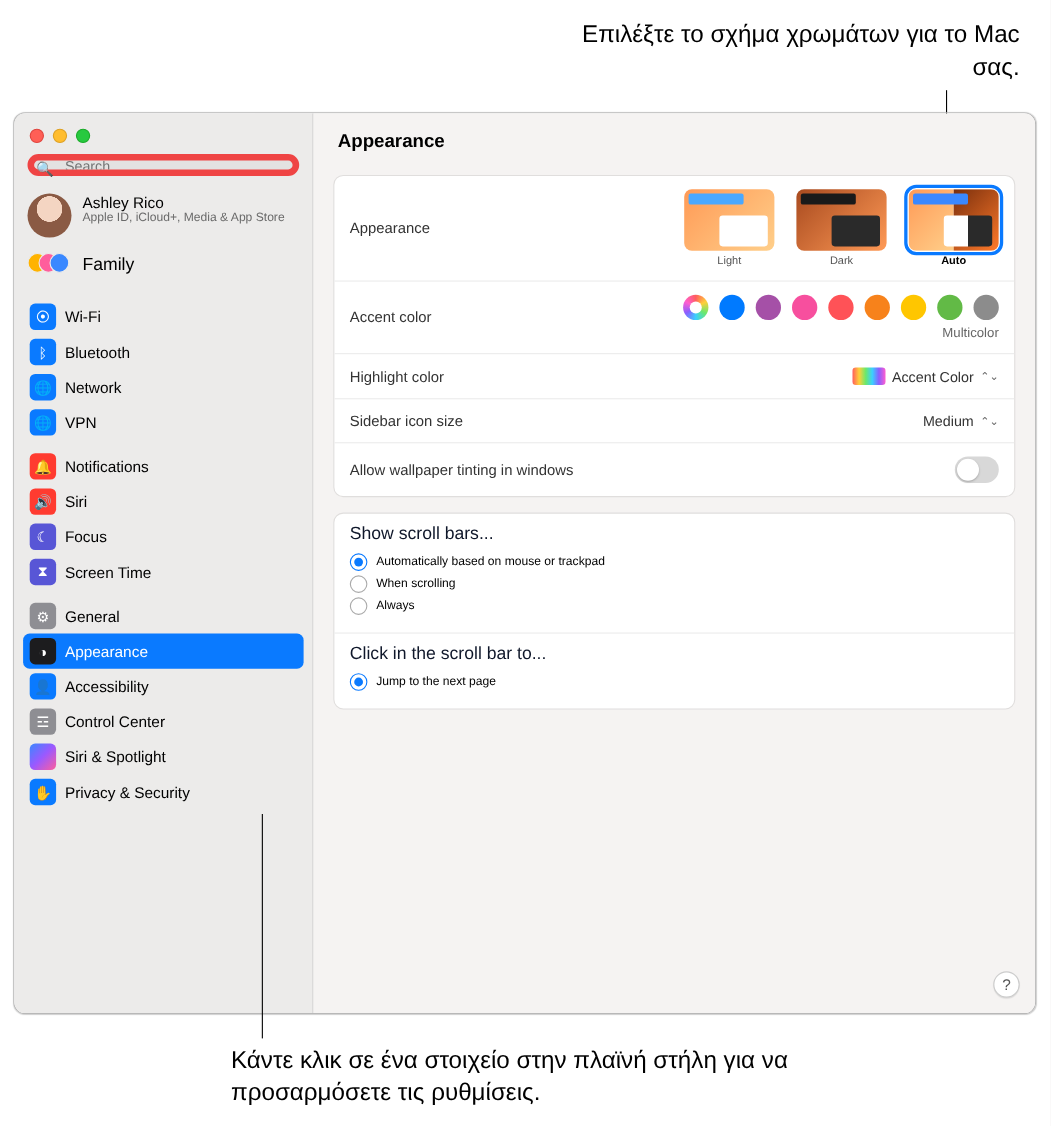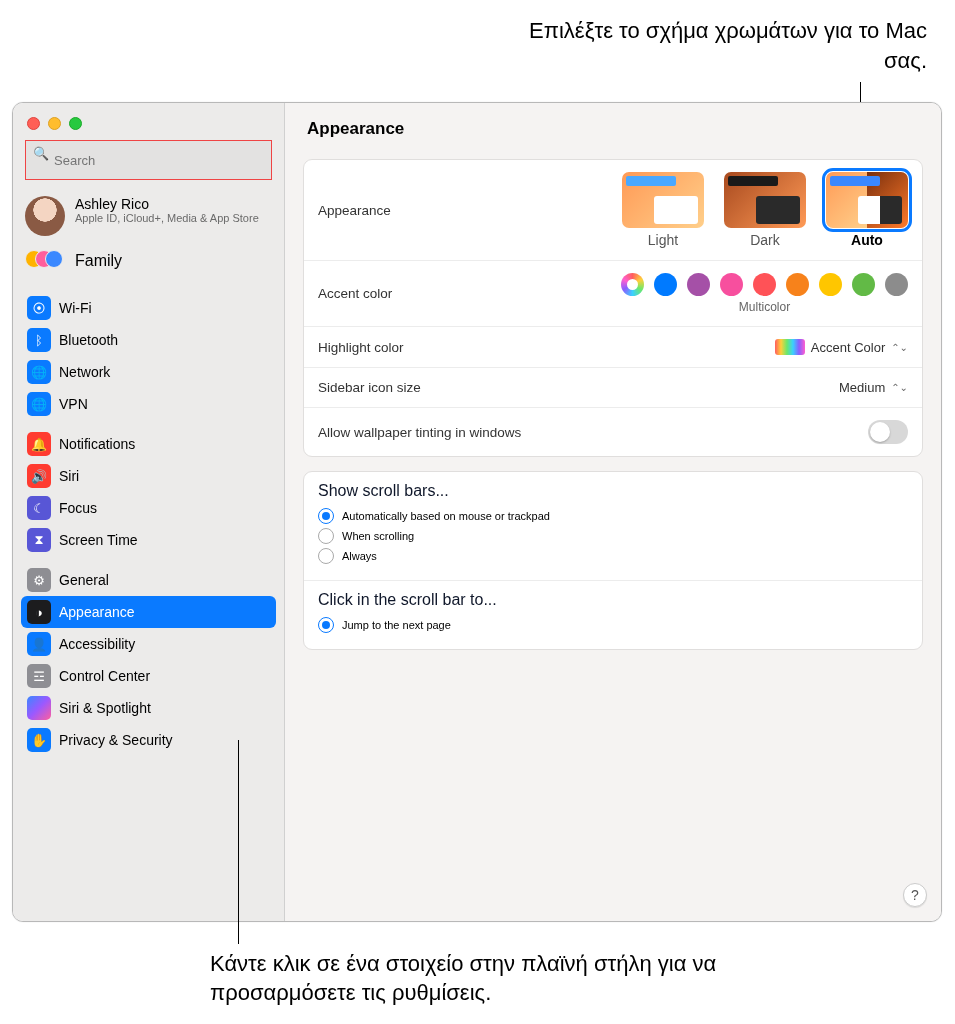--- a/index.html
+++ b/index.html
@@ -13,21 +13,21 @@
 .window { position: absolute; top: 102px; left: 12px; width: 930px; height: 820px; border: 1px solid #b8b8b8; border-radius: 11px; overflow: hidden; display: flex; box-shadow: 0 0 1px rgba(0,0,0,0.2); }
 
 .sidebar { width: 272px; background: #ecebea; border-right: 1px solid #d0d0d0; display: flex; flex-direction: column; overflow: hidden; }
 .traffic { display: flex; gap: 8px; padding: 14px 14px 10px; }
 .dot { width: 13px; height: 13px; border-radius: 50%; }
 .red { background: #ff5f56; border: 0.5px solid #e0443e; }
 .yellow { background: #ffbd2e; border: 0.5px solid #dea123; }
 .green { background: #27c93f; border: 0.5px solid #1aab29; }
 
 .search { margin: 0 12px 10px; position: relative; }
-.search input { width: 100%; height: 40px; border: 1px solid #ef4444; border-radius: 0; background: #e3e2e1; padding: 0 8px 0 28px; font-size: 13px; color: #888; }
+.search input { width: 100%; height: 20px; border: 6px solid #ef4444; border-radius: 10px; background: #e3e2e1; padding: 0 8px 0 28px; font-size: 13px; color: #888; }
 .search-icon { position: absolute; left: 8px; top: 6px; color: #888; font-size: 13px; }
 
 .user-row { display: flex; align-items: flex-start; gap: 10px; padding: 6px 12px 10px; cursor: pointer; }
 .avatar { width: 40px; height: 40px; border-radius: 50%; background: radial-gradient(circle at 50% 35%, #f4d5c2 35%, #8a5a44 36%); flex-shrink: 0; }
 .user-text .name { font-size: 14px; font-weight: 500; }
 .user-text .sub { font-size: 11px; color: #6a6a6a; line-height: 1.25; }
 
 .family-row { display: flex; align-items: center; gap: 10px; padding: 4px 12px 12px; cursor: pointer; }
 .family-icon { width: 40px; height: 22px; position: relative; }
 .fc { width: 18px; height: 18px; border-radius: 50%; position: absolute; border: 1.5px solid #ecebea; }
@@ -74,24 +74,24 @@
 .thumb.auto .h2 { background: linear-gradient(135deg,#7a2f0d,#ff7a2a); }
 .thumb .bar { position: absolute; top: 4px; left: 4px; width: 50px; height: 10px; border-radius: 2px; }
 .thumb.light .bar { background: #4aa8ff; }
 .thumb.dark .bar { background: #1a1a1a; }
 .thumb .win { position: absolute; bottom: 4px; right: 6px; width: 44px; height: 28px; border-radius: 3px; }
 .thumb.light .win { background: #fff; }
 .thumb.dark .win { background: #2a2a2a; }
 .thumb.auto .bar { background: #3a88ff; }
 .thumb.auto .win { background: linear-gradient(90deg,#fff 50%,#2a2a2a 50%); }
 .ap-opt.selected .thumb { outline: 3px solid #0a7aff; outline-offset: 1px; }
-.ap-opt .lbl { font-size: 14px; color: #555; }
+.ap-opt .lbl { font-size: 10px; color: #555; }
 .ap-opt.selected .lbl { font-weight: 700; color: #000; }
 
-.colors { display: flex; flex-direction: column; align-items: center; gap: 4px; }
+.colors { display: flex; flex-direction: column; align-items: flex-end; gap: 4px; }
 .colors-row { display: flex; gap: 10px; }
 .swatch { width: 23px; height: 23px; border-radius: 50%; cursor: pointer; position: relative; }
 .swatch.sel::after { content: ""; position: absolute; inset: 6px; background: #fff; border-radius: 50%; }
 .sw-multi { background: conic-gradient(#ff5e5e,#ffcf3a,#6be86b,#3ad0ff,#8a5eff,#ff5ecf,#ff5e5e); }
 .sw-blue { background: #007aff; }
 .sw-purple { background: #a550a7; }
 .sw-pink { background: #f74f9e; }
 .sw-red { background: #ff5257; }
 .sw-orange { background: #f7821b; }
 .sw-yellow { background: #ffc600; }

